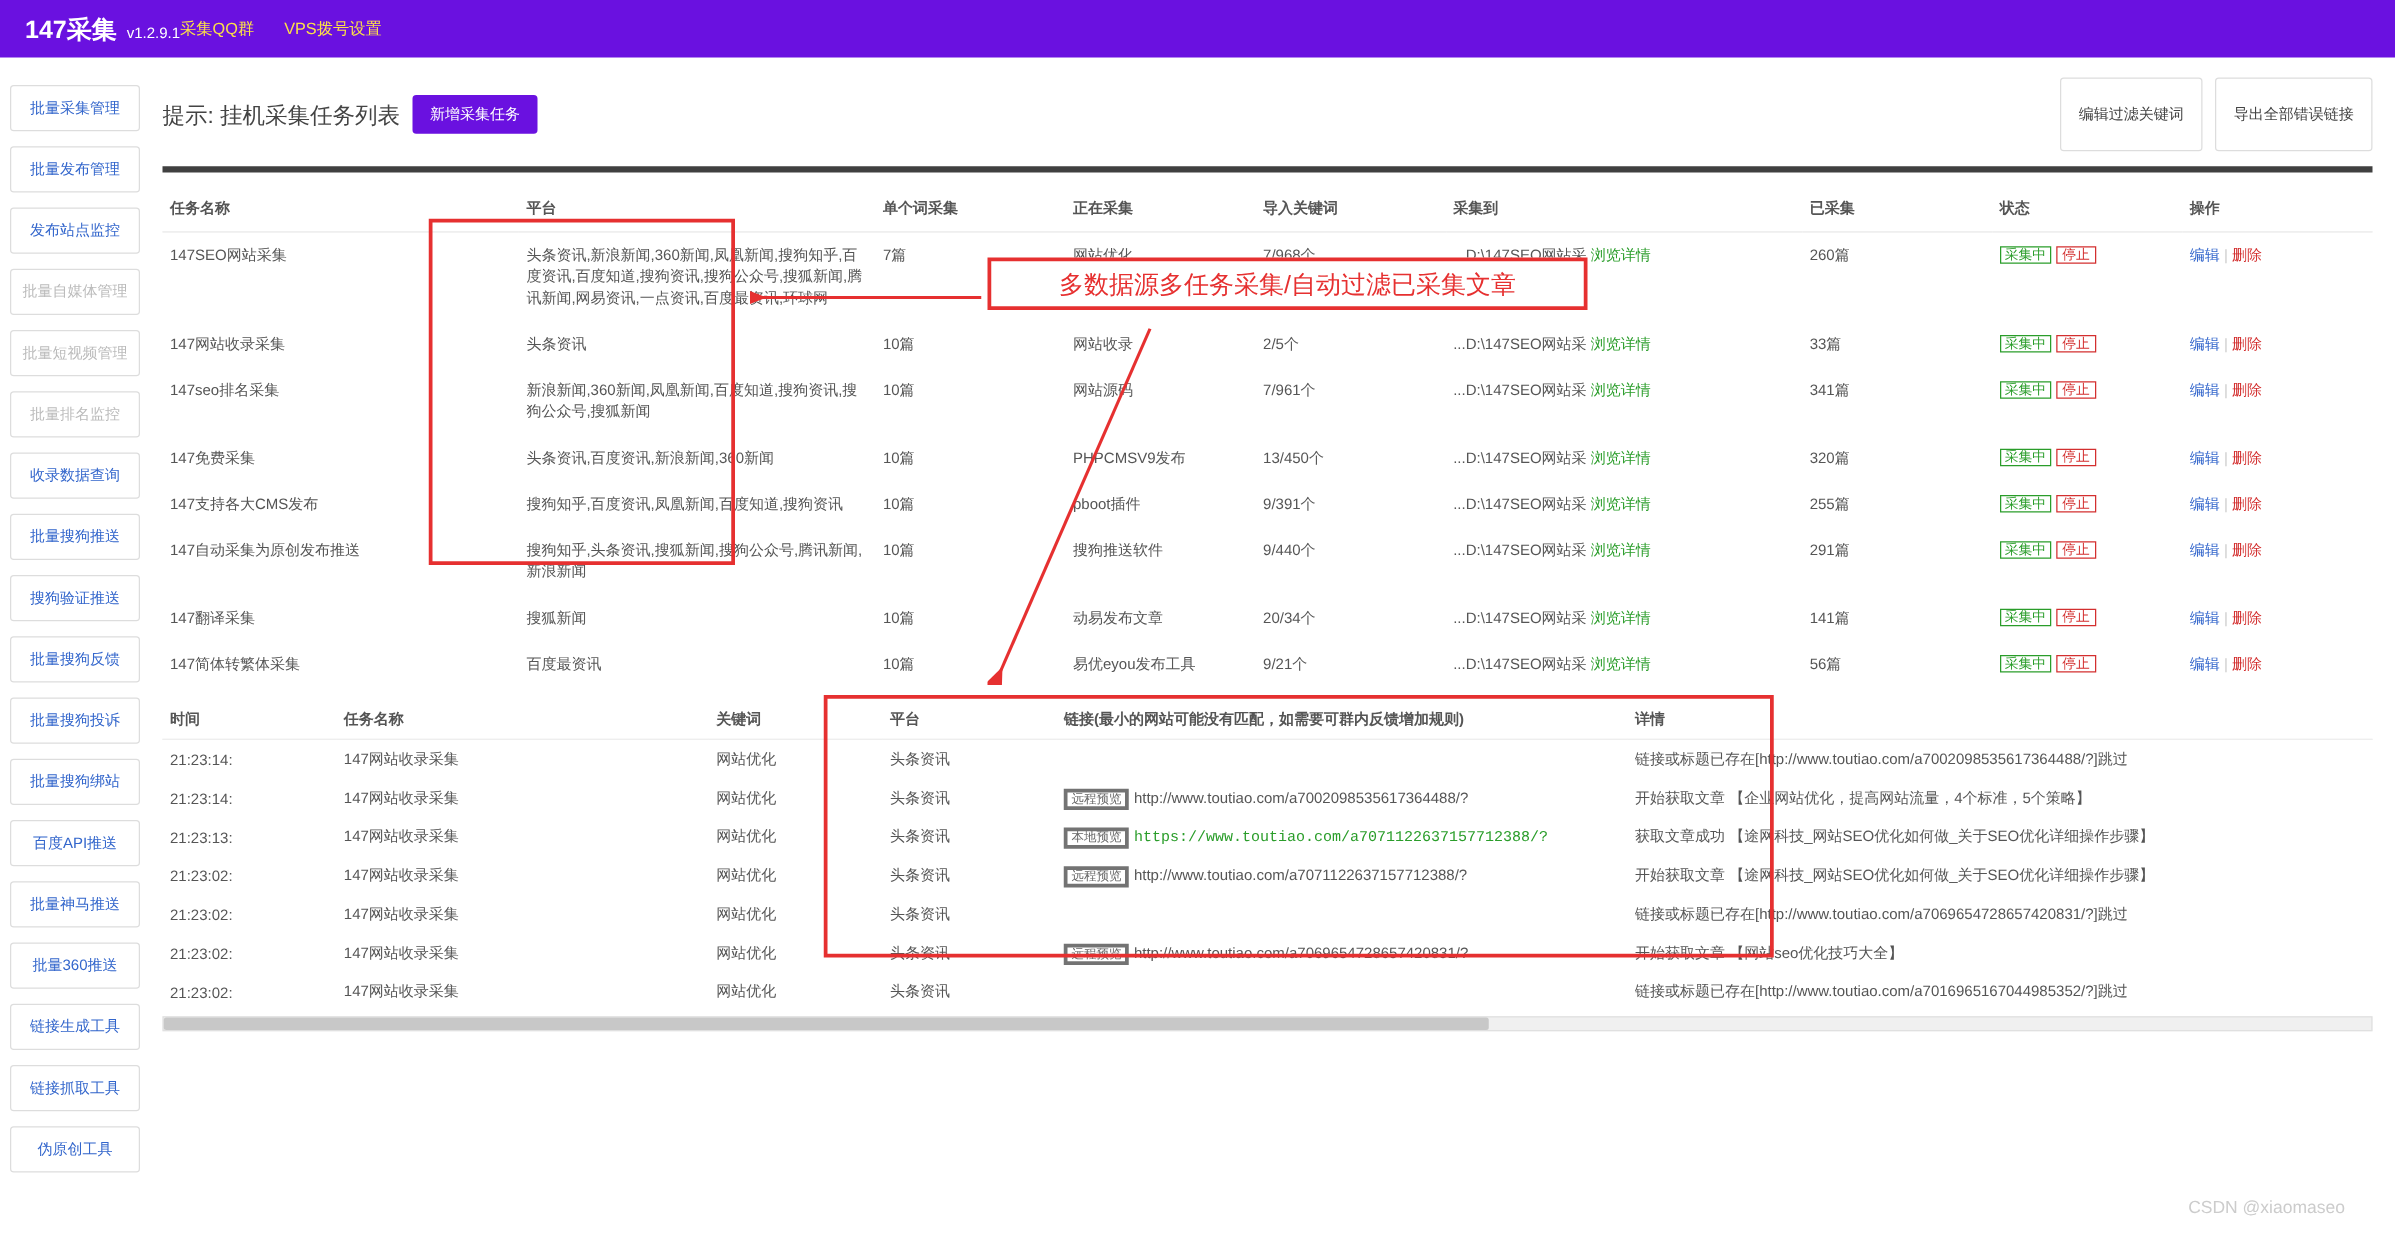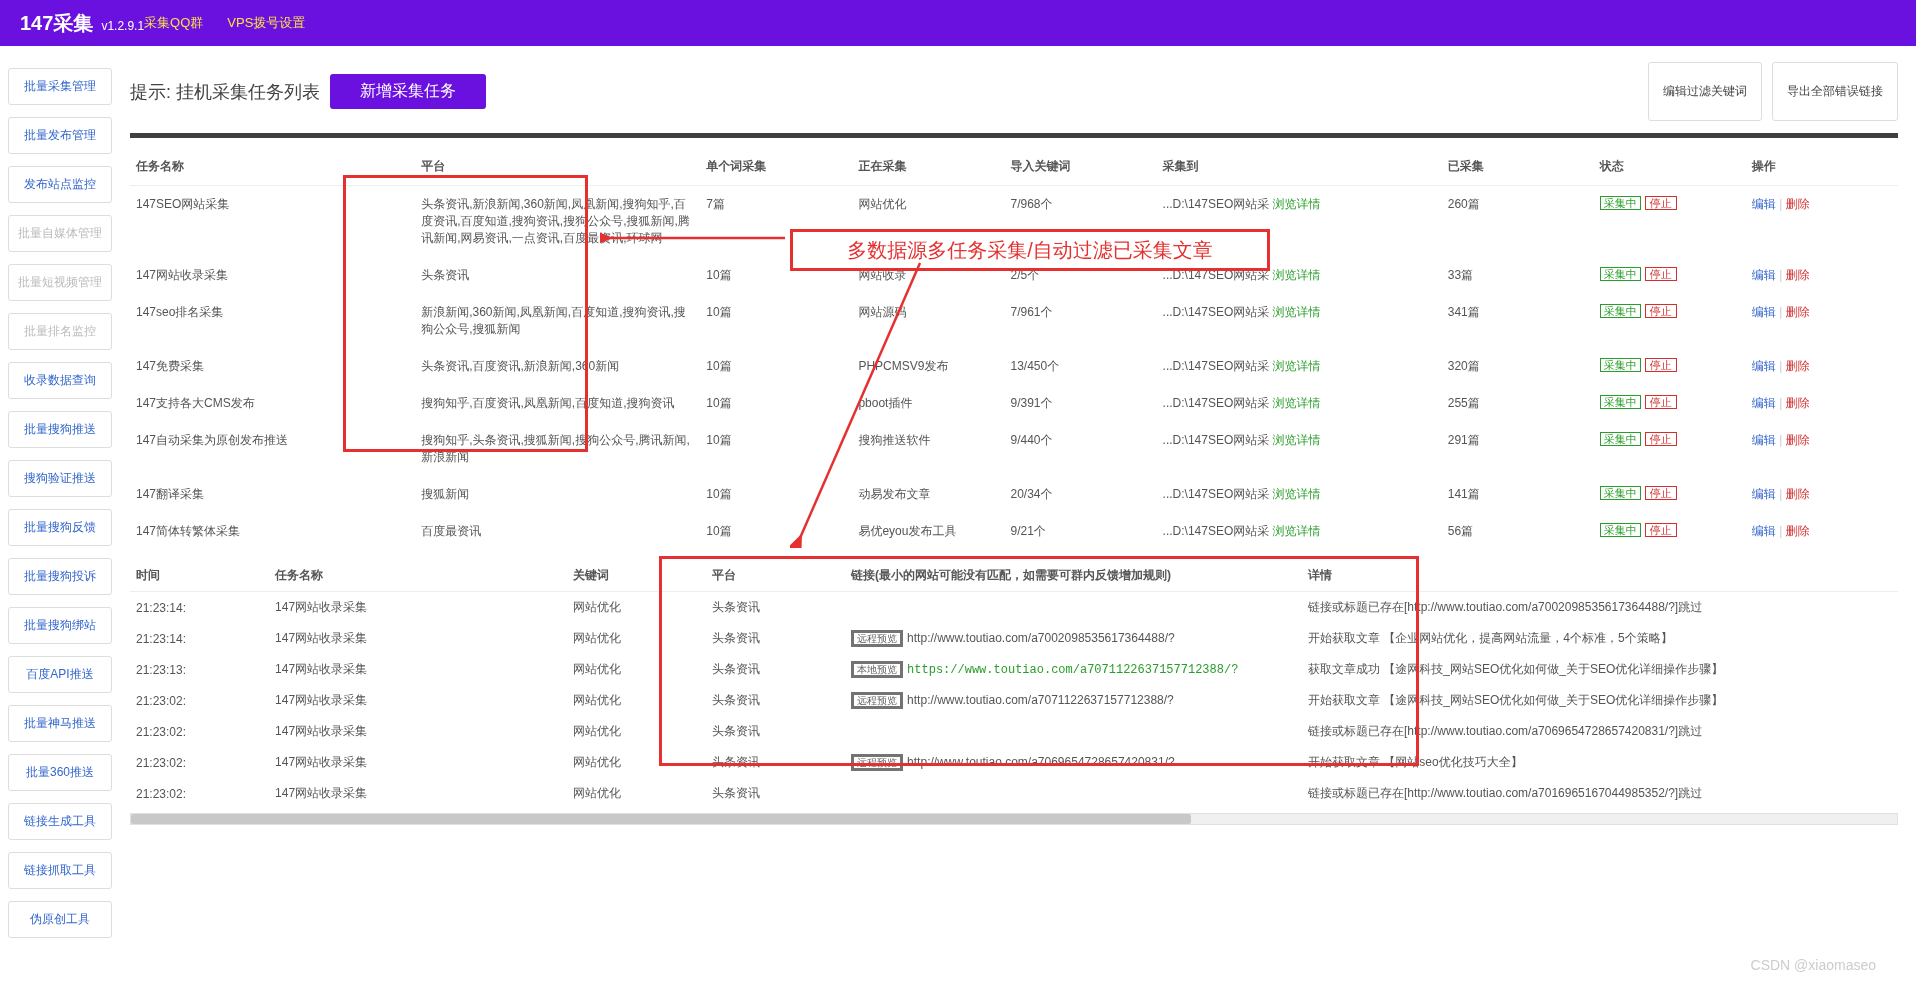--- a/index.html
+++ b/index.html
@@ -16,21 +16,21 @@
     
     .sidebar { width: 120px; padding: 22px 8px; display: flex; flex-direction: column; gap: 12px; }
     .sidebar-btn { border: 1px solid #ddd; background: #fff; padding: 9px 4px; font-size: 12px; color: #3366cc; cursor: pointer; border-radius: 3px; text-align: center; }
     .sidebar-btn.disabled { color: #bbb; }
     
     .main { flex: 1; padding: 10px 18px 10px 10px; overflow: hidden; display: flex; flex-direction: column; gap: 10px; }
     
     .toolbar { display: flex; align-items: center; justify-content: space-between; padding: 6px 0 12px 0; border-bottom: 5px solid #404040;}
     .toolbar-left { display: flex; align-items: center; gap: 10px; }
     .toolbar-title { font-size: 18px; color: #444; }
-    .btn-primary { background: #6a11e0; color: #fff; border: none; padding: 7px 30px; font-size: 16px; border-radius: 3px; cursor: pointer; }
+    .btn-primary { background: #6a11e0; color: #fff; border: none; padding: 7px 14px; font-size: 12px; border-radius: 3px; cursor: pointer; }
     .toolbar-right { display: flex; gap: 10px; }
     .btn-secondary { background: #fff; border: 1px solid #ddd; padding: 20px 14px; font-size: 12px; border-radius: 3px; cursor: pointer; color: #444;}
     
     .table-wrap { position: relative; }
     .table { width: 100%; border-collapse: collapse; table-layout: fixed; }
     .table th, .table td { text-align: left; padding: 10px 6px; font-size: 12px; vertical-align: top; }
     .table th { color: #555; font-weight: bold; border-bottom: 1px solid #eee; }
     .table td { color: #555; }
     
     .col-name { width: 15%; }
@@ -44,21 +44,21 @@
     .col-op { width: 8%; }
     
     .link-green { color: #2a9d2a; cursor: pointer; }
     .status-badge { border: 1px solid #2a9d2a; color: #2a9d2a; padding: 0 3px; font-size: 11px; margin-right: 4px;}
     .stop-badge { border: 1px solid #d32f2f; color: #d32f2f; padding: 0 4px; font-size: 11px; cursor: pointer;}
     .op-edit { color: #3366cc; cursor: pointer; }
     .op-del { color: #d32f2f; cursor: pointer; }
     .op-sep { color: #ccc; }
     
     .annotation-box1 { position: absolute; border: 3px solid #e63030; left: 213px; top: 27px; width: 245px; height: 277px; pointer-events:none;}
-    .annotation-box2 { position: absolute; border: 3px solid #e63030; background: #fff; left: 660px; top: 81px; width: 480px; height: 42px; display: flex; align-items: center; justify-content: center; }
+    .annotation-box2 { position: absolute; border: 3px solid #e63030; background: #fff; left: 660px; top: 58px; width: 480px; height: 42px; display: flex; align-items: center; justify-content: center; }
     .annotation-text { color: #e63030; font-size: 20px; }
     
     .arrow { position: absolute; pointer-events: none; }
     
     .log-section { position: relative; flex: 1; min-height: 0; }
     .log-box-annotation { position: absolute; border: 3px solid #e63030; left: 529px; top: -4px; width: 760px; height: 210px; pointer-events:none; z-index: 5;}
     
     .log-table { width: 100%; border-collapse: collapse; table-layout: fixed; }
     .log-table th, .log-table td { text-align: left; padding: 7px 6px; font-size: 12px; }
     .log-table th { color: #555; font-weight: bold; border-bottom: 1px solid #eee; }

